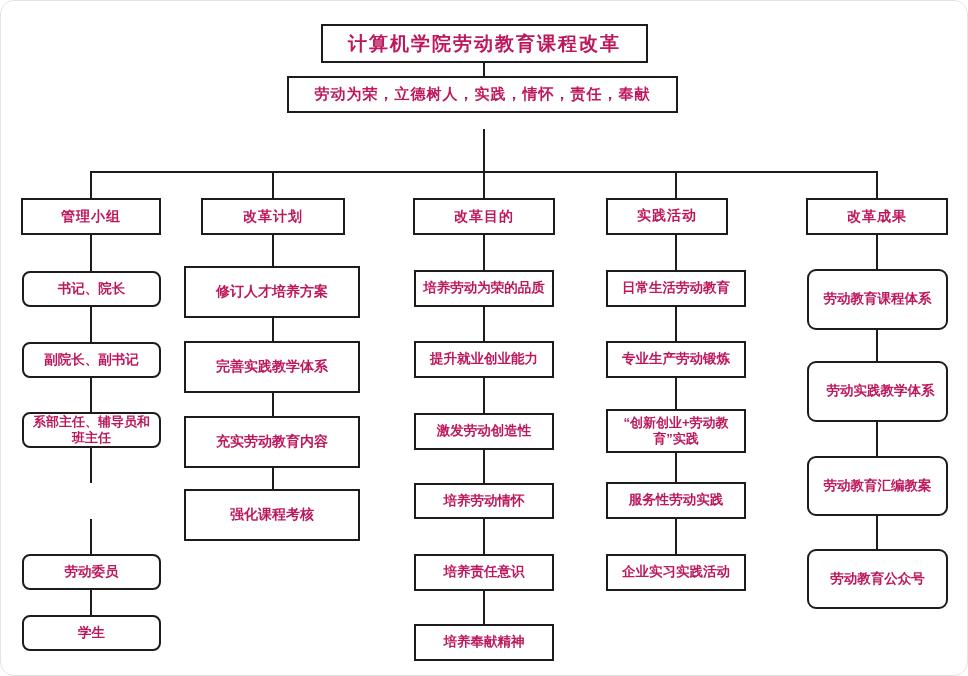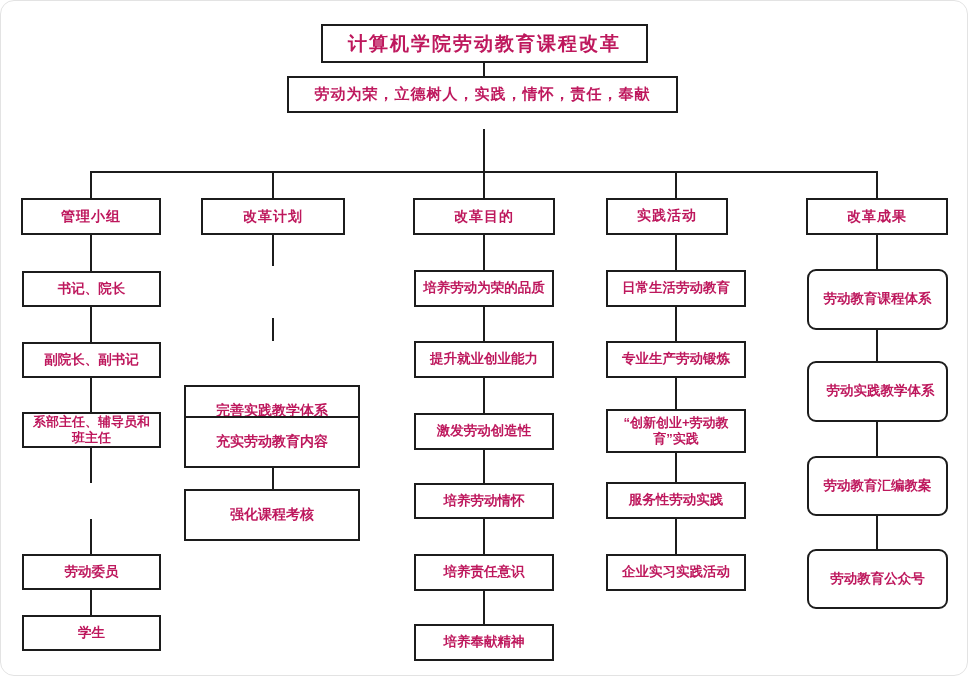--- a/index.html
+++ b/index.html
@@ -16,31 +16,31 @@
   .title-box{left:320px;top:23px;width:327px;height:39px;font-size:19px;letter-spacing:2px;}
   .slogan-box{left:286px;top:75px;width:391px;height:37px;font-size:15px;letter-spacing:1px;}
   
   .hdr{top:197px;height:37px;font-size:14px;letter-spacing:1px;}
   .h0{left:20px;width:140px;font-family:Liberation Serif, serif;}
   .h1{left:200px;width:144px;}
   .h2{left:412px;width:142px;}
   .h3{left:605px;width:122px;font-family:Liberation Mono, monospace;}
   .h4{left:805px;width:142px;}
   
-  .c0{left:21px;width:139px;font-size:13.5px;}
+  .c0{left:21px;width:139px;font-size:13.5px;border-radius:8px;}
   .c0.b0{top:270px;height:36px;}
   .c0.b1{top:341px;height:36px;}
   .c0.b2{top:411px;height:36px;font-size:13px;}
   .c0.b3{top:482px;height:36px;}
   .c0.b4{top:553px;height:36px;}
   .c0.b5{top:614px;height:36px;}
   
   .c1{left:183px;width:176px;font-size:14px;}
   .c1.b0{top:265px;height:52px;}
-  .c1.b1{top:340px;height:52px;margin-top:44px;}
+  .c1.b1{top:340px;height:52px;}
   .c1.b2{top:415px;height:52px;}
   .c1.b3{top:488px;height:52px;}
   
   .c2{left:413px;width:140px;font-size:13.5px;}
   .c2.b0{top:269px;height:37px;}
   .c2.b1{top:340px;height:37px;}
   .c2.b2{top:412px;height:37px;}
   .c2.b3{top:482px;height:36px;}
   .c2.b4{top:553px;height:37px;}
   .c2.b5{top:623px;height:37px;}
@@ -119,20 +119,21 @@
   <div class="box hdr h2">改革目的</div>
   <div class="box hdr h3">实践活动</div>
   <div class="box hdr h4">改革成果</div>
 
   <div class="box c0 b0">书记、院长</div>
   <div class="box c0 b1">副院长、副书记</div>
   <div class="box c0 b2">系部主任、辅导员和班主任</div>
   <div class="box c0 b4">劳动委员</div>
   <div class="box c0 b5">学生</div>
 
+  <div class="box c1 b0">修订人才培养方案</div>
   <div class="box c1 b1">完善实践教学体系</div>
   <div class="box c1 b2">充实劳动教育内容</div>
   <div class="box c1 b3">强化课程考核</div>
 
   <div class="box c2 b0">培养劳动为荣的品质</div>
   <div class="box c2 b1">提升就业创业能力</div>
   <div class="box c2 b2">激发劳动创造性</div>
   <div class="box c2 b3">培养劳动情怀</div>
   <div class="box c2 b4">培养责任意识</div>
   <div class="box c2 b5">培养奉献精神</div>

